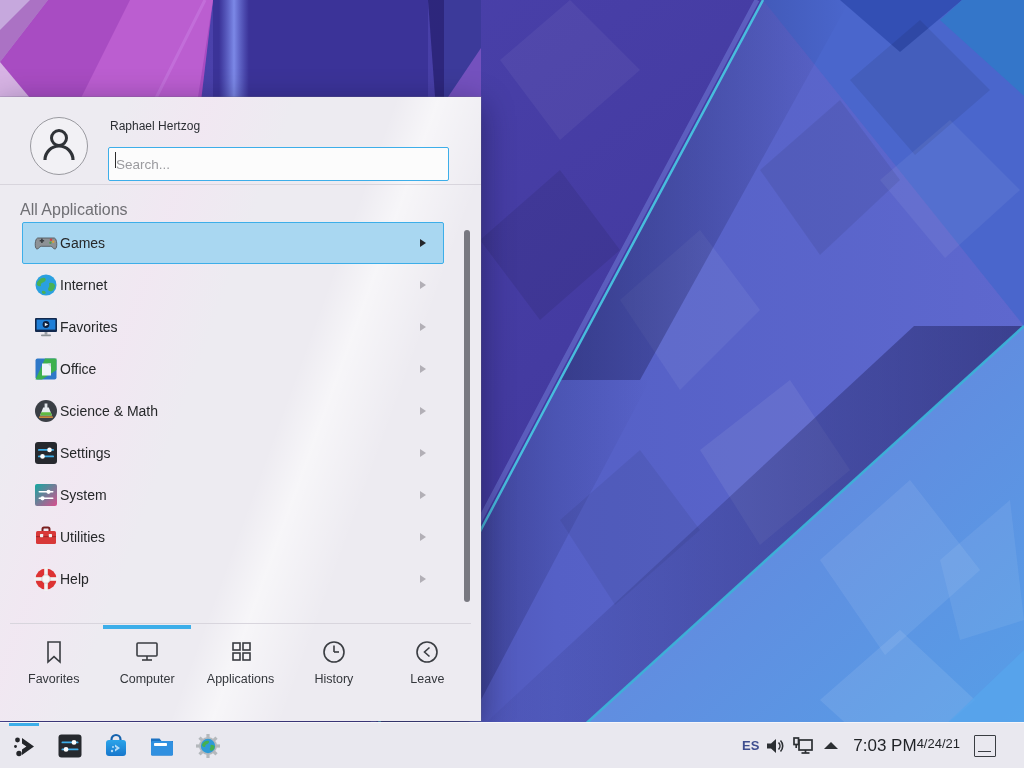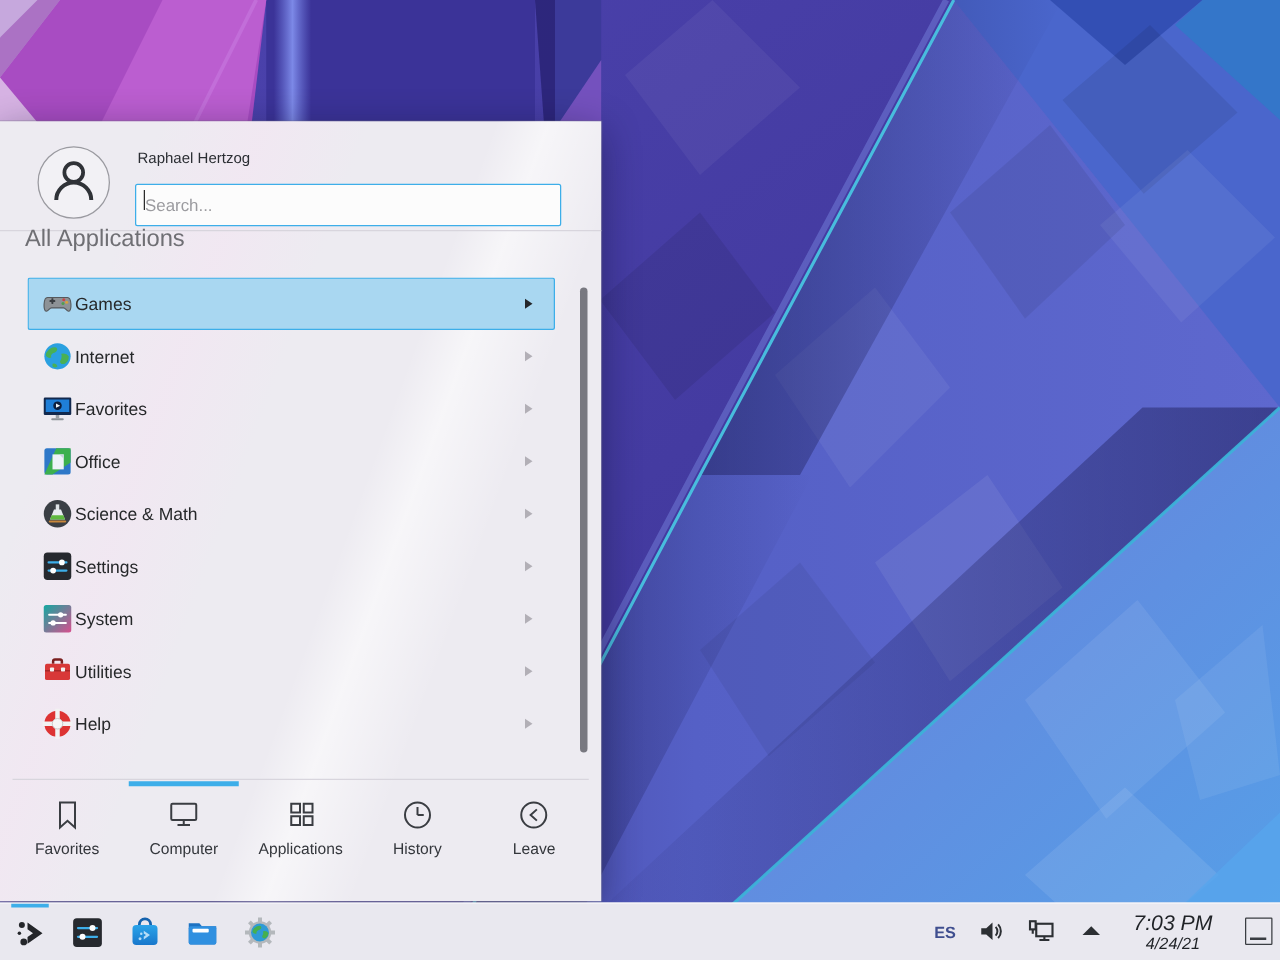--- a/index.html
+++ b/index.html
@@ -17,21 +17,21 @@
     z-index:5;}
   .lhead{position:absolute;left:0;top:0;width:100%;height:88px;border-bottom:1px solid #d8d5dd;box-sizing:border-box;}
   .avatar{position:absolute;left:30px;top:20px;width:56px;height:56px;border-radius:50%;border:1px solid #9a9aa0;background:#f2f1f5;}
   .avatar svg{position:absolute;inset:0;}
   .uname{position:absolute;left:110px;top:22px;font-size:12px;color:#2b2e33;}
   .searchwrap{position:absolute;left:108px;top:50px;width:341px;height:26px;}
   .searchwrap input{width:100%;height:100%;box-sizing:border-box;border:1px solid #3daee9;border-radius:2px;background:#fcfcfc;
     font-family:inherit;font-size:13.5px;color:#333;padding:16px 7px;outline:none;}
   .searchwrap input::placeholder{color:#9b9b9f;}
   .caret{position:absolute;left:7px;top:5px;width:1px;height:16px;background:#2b2b2b;}
-  .sectlabel{position:absolute;left:20px;top:84px;font-size:19px;color:#6f6f74;}
+  .sectlabel{position:absolute;left:20px;top:104px;font-size:16px;color:#6f6f74;}
   .catlist{position:absolute;left:22px;top:125px;width:422px;height:401px;overflow:hidden;list-style:none;margin:0;padding:0;}
   .catrow{display:flex;align-items:center;height:42px;box-sizing:border-box;border:1px solid transparent;border-radius:2px;cursor:default;}
   .catrow.selected{background:#a9d7f1;border-color:#3daee9;}
   .catrow .cicon{width:28px;height:28px;margin-left:9px;flex:0 0 28px;}
   .catrow .clabel{font-size:14px;color:#26282a;flex:1;}
   .chev{width:0;height:0;border-left:6px solid #b2afb6;border-top:4.5px solid transparent;border-bottom:4.5px solid transparent;margin-right:17px;}
   .catrow.selected .chev{border-left-color:#24262a;}
   .vscroll{position:absolute;left:464px;top:133px;width:6px;height:372px;border-radius:3px;background:#787880;}
 
   
@@ -43,24 +43,24 @@
   .ftab .flabel{font-size:12.5px;color:#34373c;}
 
   
   .taskbar{position:absolute;left:0;top:722px;width:1024px;height:46px;background:#e9e8ef;border-top:1px solid #f6f5f9;box-sizing:border-box;
     display:flex;align-items:center;z-index:6;}
   .tb-left{display:flex;align-items:center;gap:18px;padding-left:10px;}
   .tbicon{position:relative;width:28px;height:28px;}
   .tbicon svg{width:28px;height:28px;display:block;}
   .activebar{position:absolute;left:-1px;top:-9px;width:30px;height:3px;background:#3daee9;}
   .tb-spacer{flex:1;}
-  .tray{display:flex;align-items:center;gap:16px;padding-right:0;}
+  .tray{display:flex;align-items:center;gap:4px;padding-right:22px;}
   .kbdlayout{font-size:13px;font-weight:bold;color:#3f4e8f;}
   .trayicon svg{width:24px;height:24px;display:block;}
-  .clock{display:flex;flex-direction:column;align-items:center;line-height:1.05;margin-left:6px;font-style:italic;}
+  .clock{display:flex;flex-direction:row;align-items:flex-start;line-height:1.05;margin-left:6px;}
   .clock .time{font-size:17px;color:#1f2226;}
   .clock .date{font-size:13px;color:#1f2226;}
   .showdesk{width:24px;height:28px;margin-left:10px;margin-right:4px;position:relative;}
   .showdesk .sq{position:absolute;left:0;top:3px;width:22px;height:22px;border:1.6px solid #3a3d42;border-radius:1px;box-sizing:border-box;}
   .showdesk .ln{position:absolute;left:4px;top:19px;width:13px;height:1.8px;background:#3a3d42;}
 </style>
 </head>
 <body>
 
 <div class="desktop">

